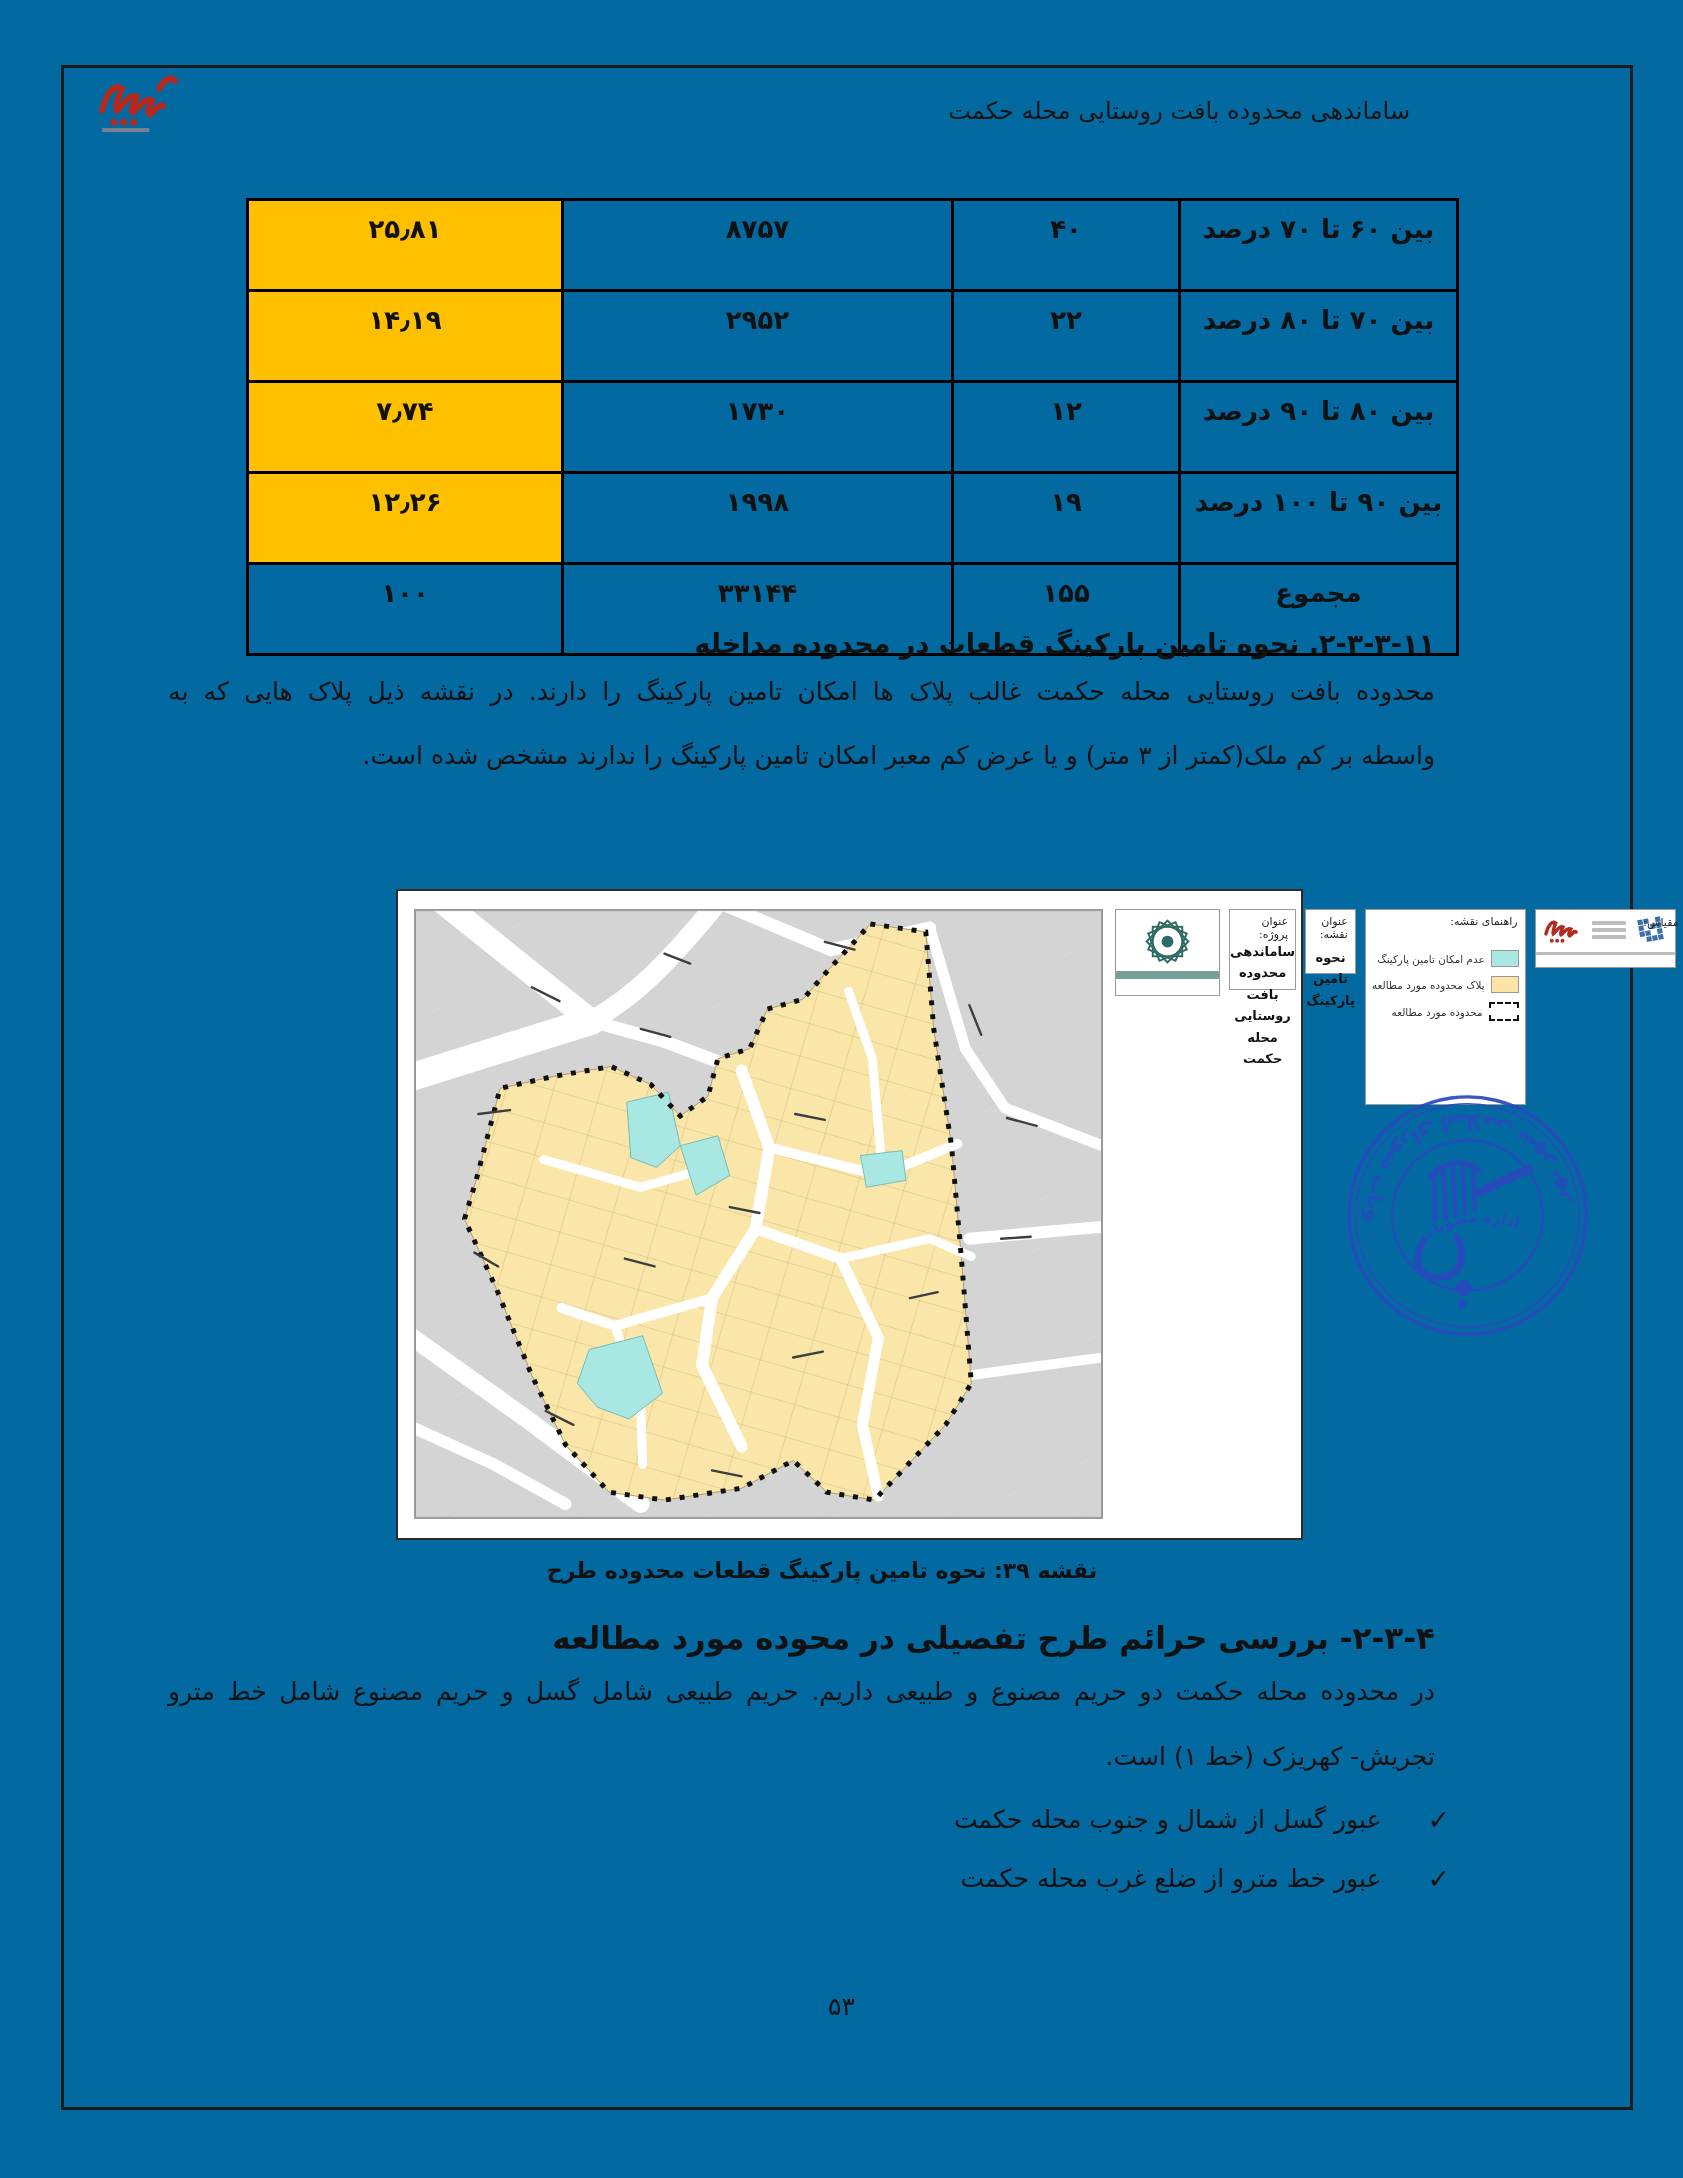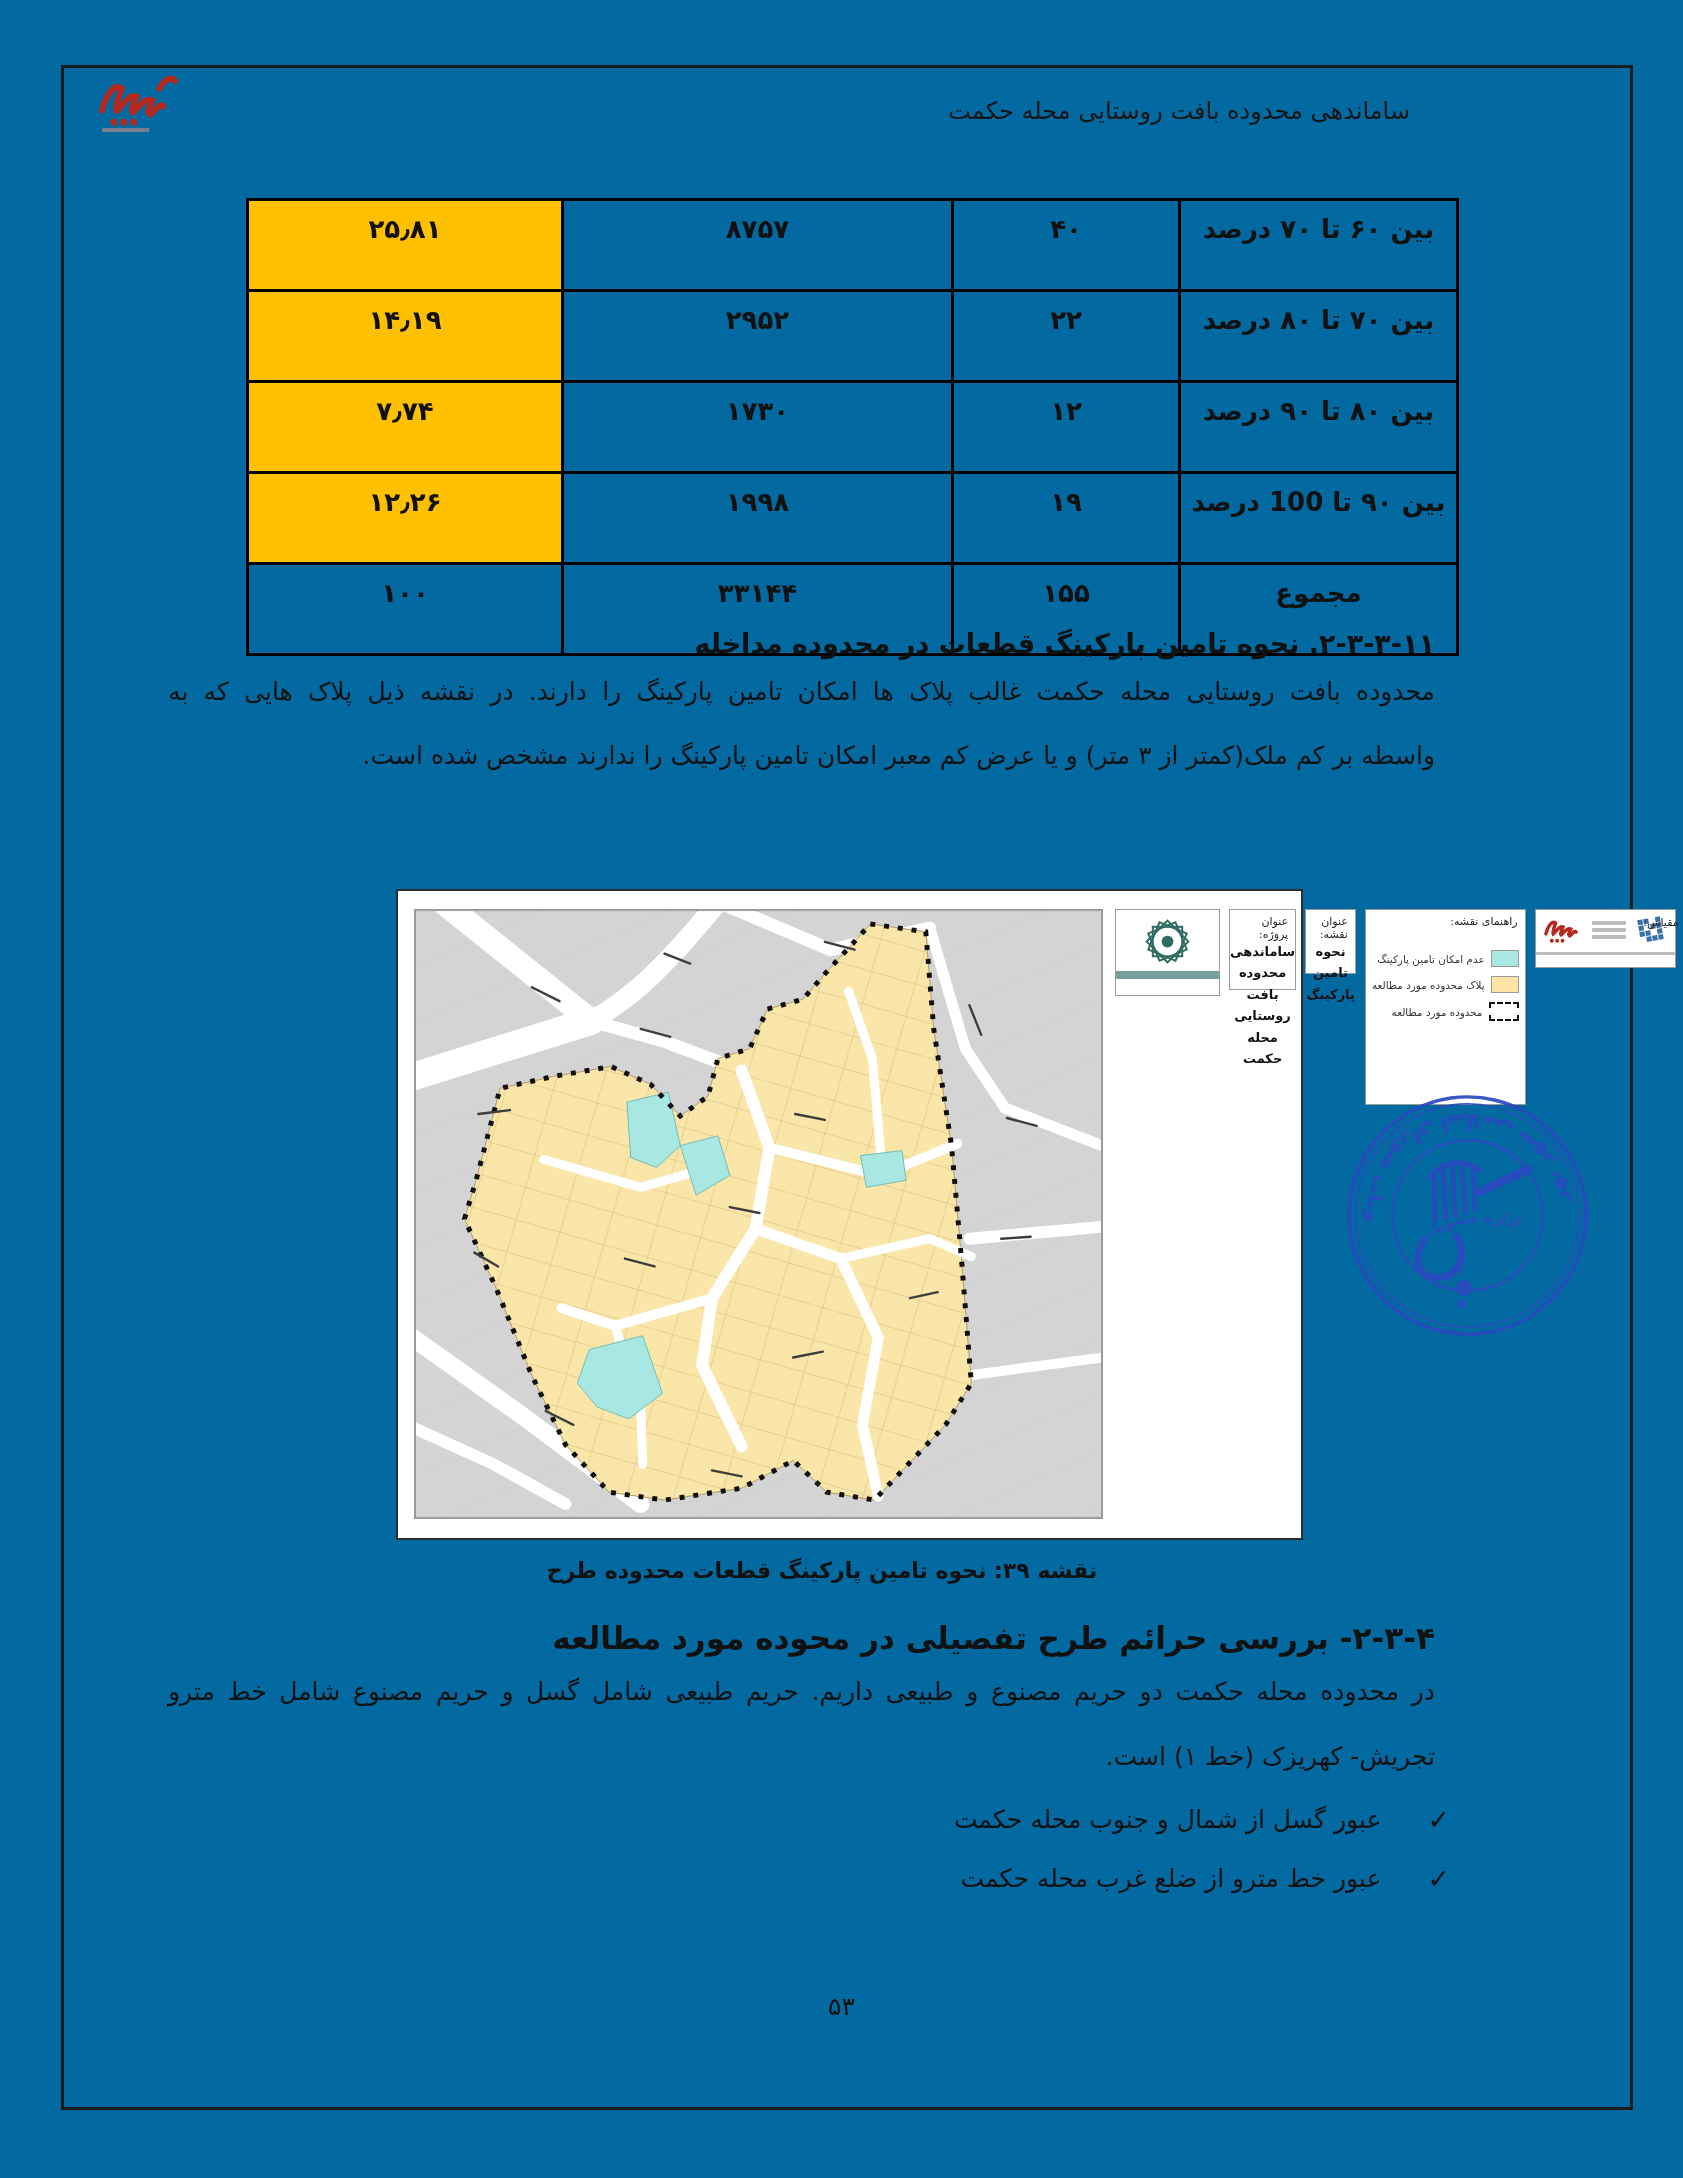--- a/index.html
+++ b/index.html
@@ -93,21 +93,21 @@
       <td class="c-area">۲۹۵۲</td>
       <td class="c-pct yellow">۱۴٫۱۹</td>
     </tr>
     <tr>
       <td class="c-label">بین ۸۰ تا ۹۰ درصد</td>
       <td class="c-count">۱۲</td>
       <td class="c-area">۱۷۳۰</td>
       <td class="c-pct yellow">۷٫۷۴</td>
     </tr>
     <tr>
-      <td class="c-label">بین ۹۰ تا 100 درصد</td>
+      <td class="c-label">بین ۹۰ تا ۱۰۰ درصد</td>
       <td class="c-count">۱۹</td>
       <td class="c-area">۱۹۹۸</td>
       <td class="c-pct yellow">۱۲٫۲۶</td>
     </tr>
     <tr>
       <td class="c-label">مجموع</td>
       <td class="c-count">۱۵۵</td>
       <td class="c-area">۳۳۱۴۴</td>
       <td class="c-pct">۱۰۰</td>
     </tr>
@@ -216,21 +216,21 @@
       </div>
 
       <div class="pbox" style="height:79px">
         <div class="plabel">عنوان پروژه:</div>
         <div class="ptitle">ساماندهی محدوده بافت روستایی</div>
         <div class="ptitle">محله حکمت</div>
       </div>
 
       <div class="pbox" style="height:63px">
         <div class="plabel">عنوان نقشه:</div>
-        <div class="ptitle" style="">نحوه تامین پارکینگ</div>
+        <div class="ptitle" style="margin-top:6px">نحوه تامین پارکینگ</div>
       </div>
 
       <div class="pbox" style="height:194px">
         <div class="plabel">راهنمای نقشه:</div>
         <div class="legend-rows">
           <div class="lrow">
             <span class="lsw cyan"></span>
             <span class="ltxt">عدم امکان تامین پارکینگ</span>
           </div>
           <div class="lrow">

